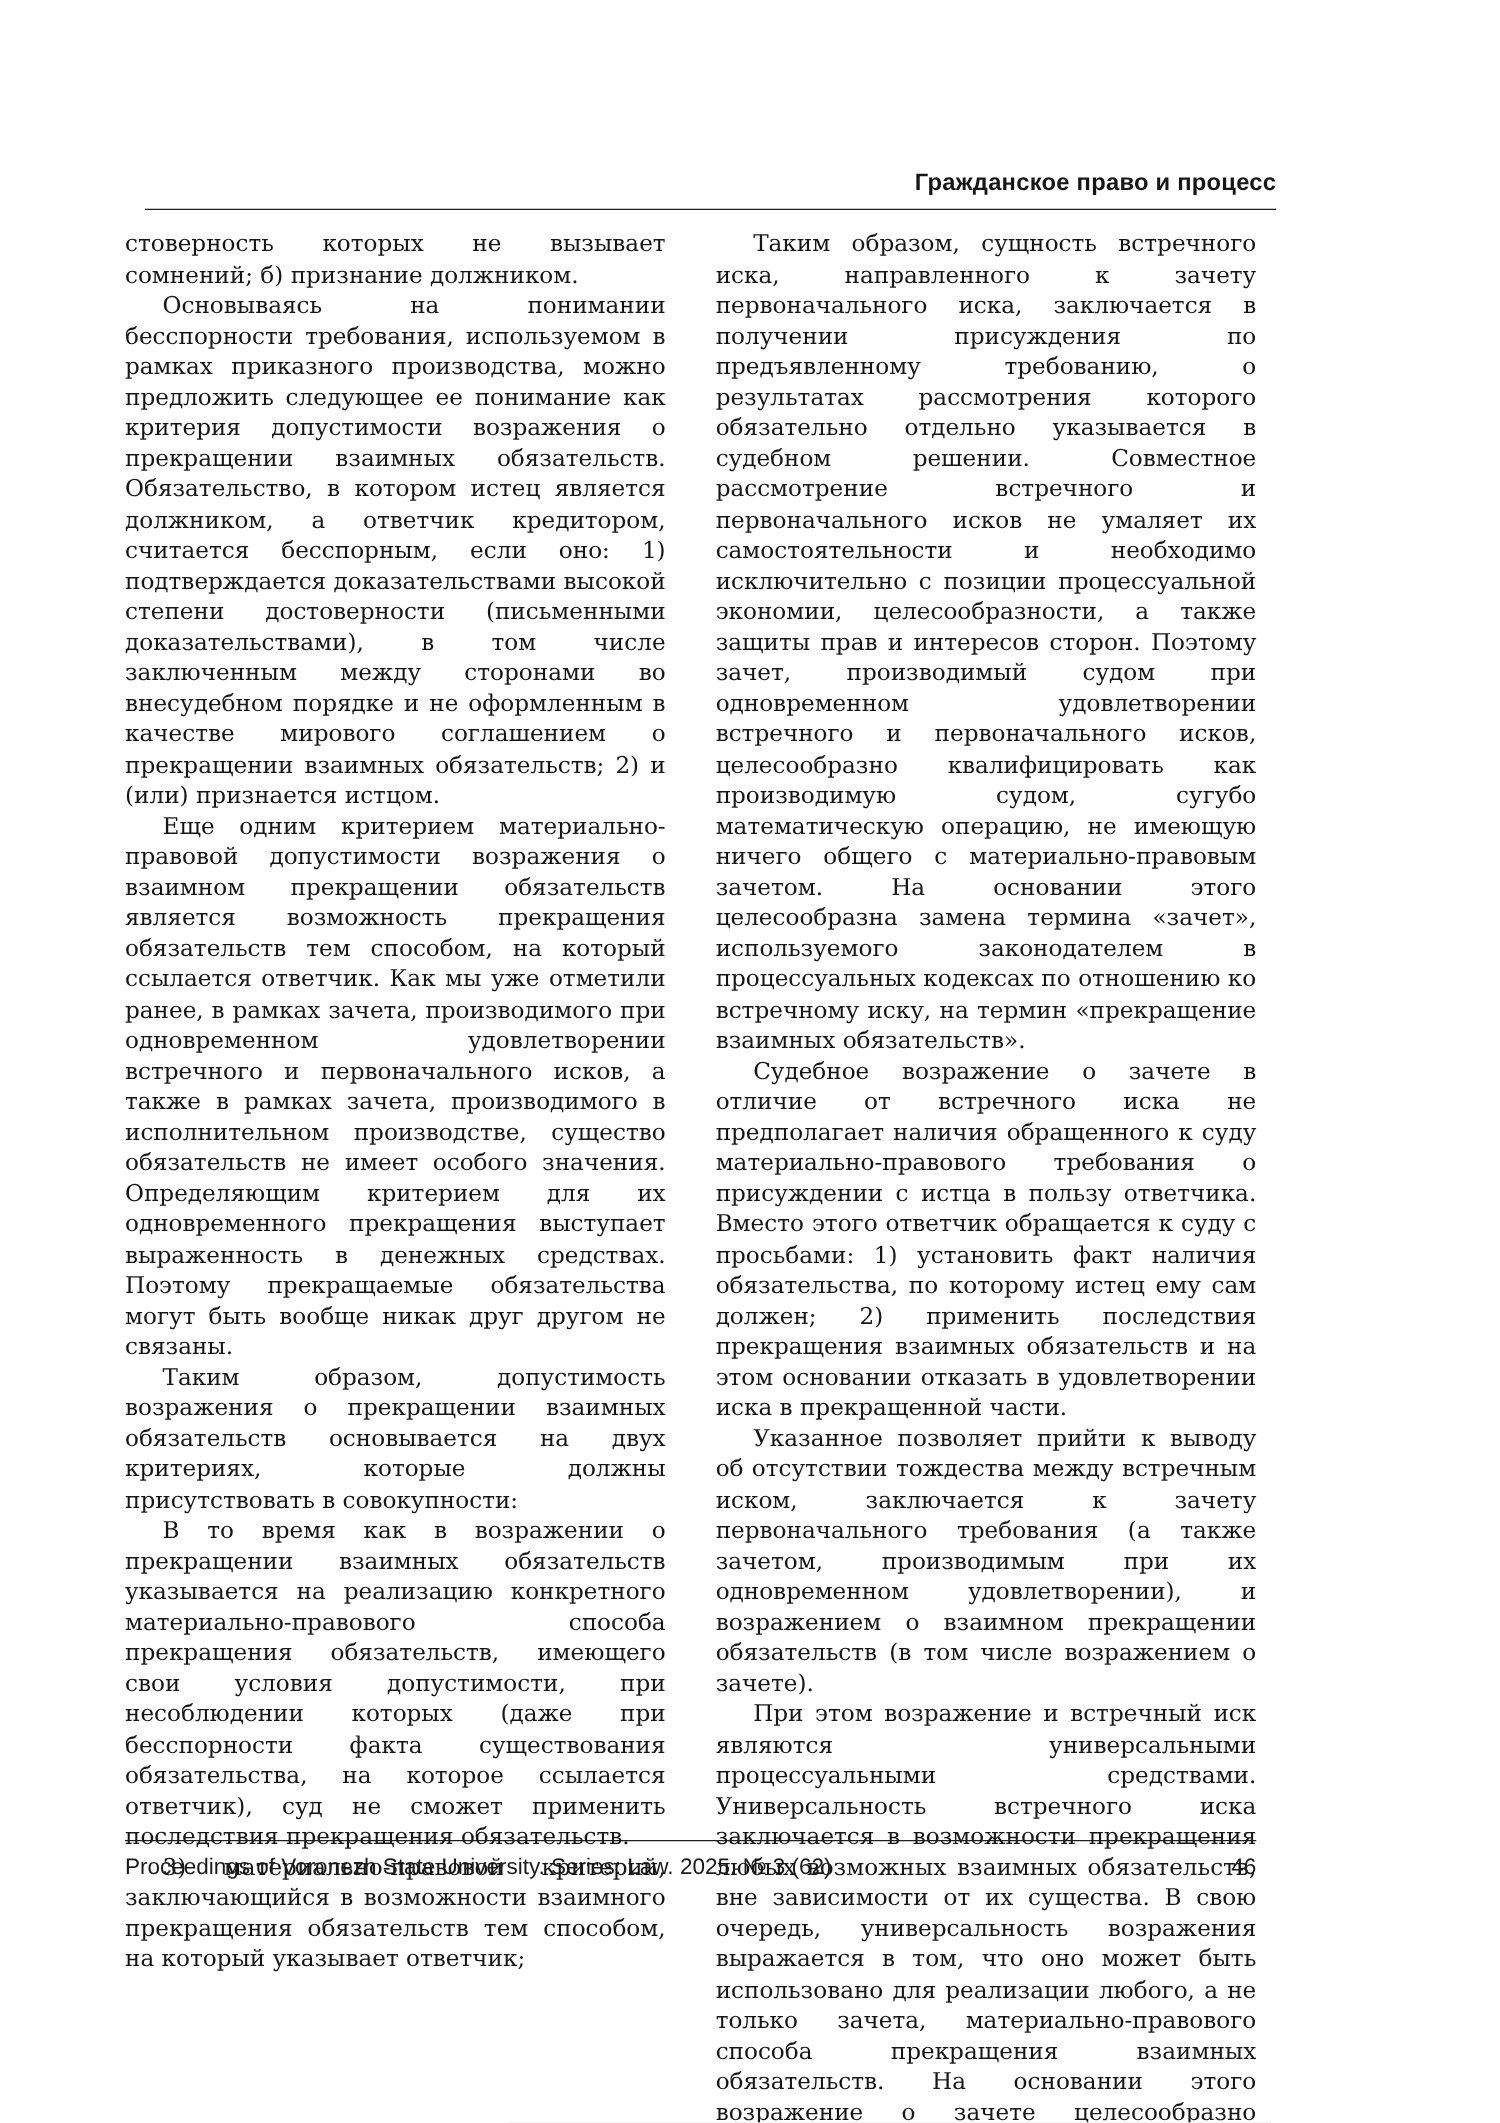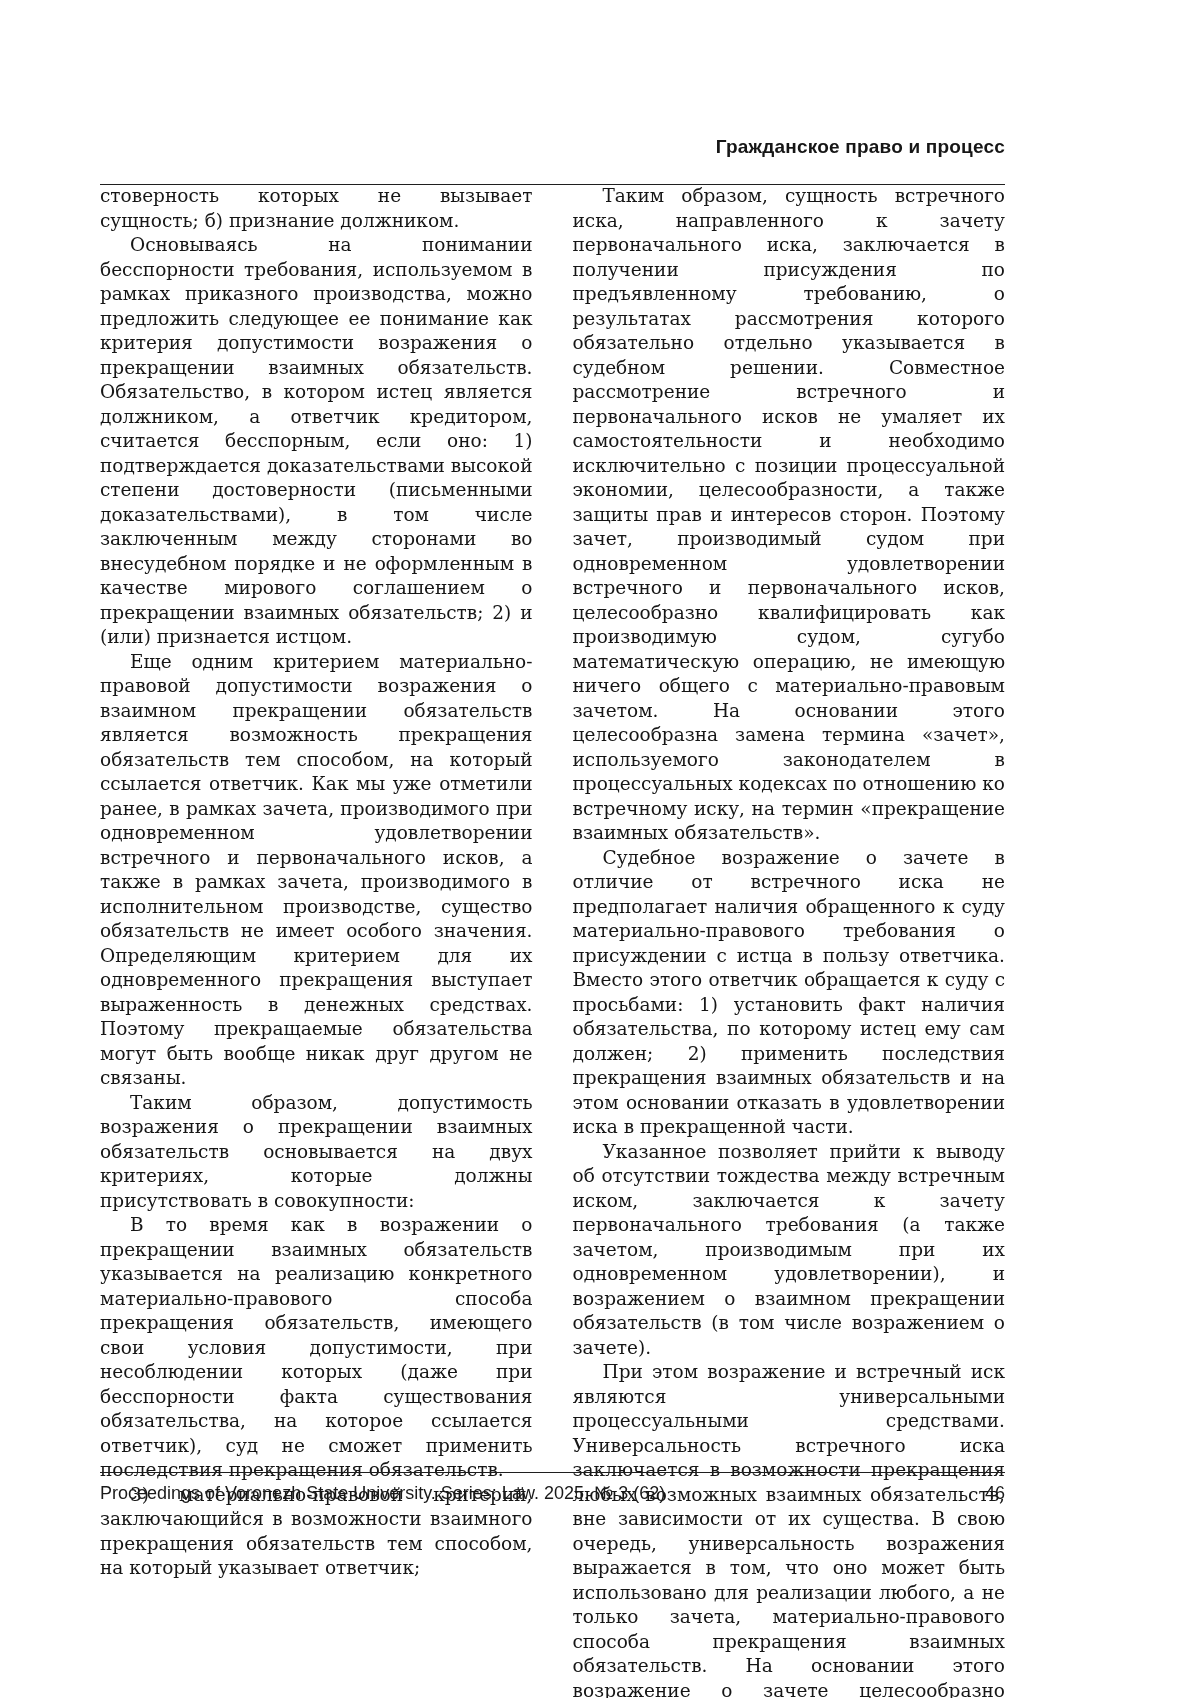--- a/index.html
+++ b/index.html
@@ -11,25 +11,25 @@
     position: relative;
     width: 1200px;
     height: 1698px;
     margin: 0 auto;
     background: #ffffff;
     color: #161616;
     overflow: hidden;
   }
   .running-header {
     position: absolute;
-    left: 100px;
+    left: 116px;
     top: 136px;
     width: 905px;
     border-bottom: 1.5px solid #1f1f1f;
-    padding-bottom: 26px;
+    padding-bottom: 9px;
     text-align: right;
     font-family: "Liberation Sans", sans-serif;
     font-weight: bold;
     font-size: 19px;
     letter-spacing: 0.2px;
   }
   .article-body {
     position: absolute;
     left: 100px;
     top: 184px;
@@ -76,21 +76,21 @@
 <body>
 
 <div class="page">
 
   <div class="running-header">
     <span>Гражданское право и процесс</span>
   </div>
 
   <div class="article-body">
     <div class="column">
-        <p class="para no-indent">стоверность которых не вызывает сущность; б) признание должником.</p>
+        <p class="para no-indent">стоверность которых не вызывает сомнений; б) признание должником.</p>
         <p class="para">Основываясь на понимании бесспорности требования, используемом в рамках приказного производства, можно предложить следующее ее понимание как критерия допустимости возражения о прекращении взаимных обязательств. Обязательство, в котором истец является должником, а ответчик кредитором, считается бесспорным, если оно: 1) подтверждается доказательствами высокой степени достоверности (письменными доказательствами), в том числе заключенным между сторонами во внесудебном порядке и не оформленным в качестве мирового соглашением о прекращении взаимных обязательств; 2) и (или) признается истцом.</p>
         <p class="para">Еще одним критерием материально-правовой допустимости возражения о взаимном прекращении обязательств является возможность прекращения обязательств тем способом, на который ссылается ответчик. Как мы уже отметили ранее, в рамках зачета, производимого при одновременном удовлетворении встречного и первоначального исков, а также в рамках зачета, производимого в исполнительном производстве, существо обязательств не имеет особого значения. Определяющим критерием для их одновременного прекращения выступает выраженность в денежных средствах. Поэтому прекращаемые обязательства могут быть вообще никак друг другом не связаны.</p>
         <p class="para">Таким образом, допустимость возражения о прекращении взаимных обязательств основывается на двух критериях, которые должны присутствовать в совокупности:</p>
         <p class="para">В то время как в возражении о прекращении взаимных обязательств указывается на реализацию конкретного материально-правового способа прекращения обязательств, имеющего свои условия допустимости, при несоблюдении которых (даже при бесспорности факта существования обязательства, на которое ссылается ответчик), суд не сможет применить последствия прекращения обязательств.</p>
         <p class="para">3) материально-правовой критерий, заключающийся в возможности взаимного прекращения обязательств тем способом, на который указывает ответчик;</p>
       </div>
     <div class="column">
         <p class="para">Таким образом, сущность встречного иска, направленного к зачету первоначального иска, заключается в получении присуждения по предъявленному требованию, о результатах рассмотрения которого обязательно отдельно указывается в судебном решении. Совместное рассмотрение встречного и первоначального исков не умаляет их самостоятельности и необходимо исключительно с позиции процессуальной экономии, целесообразности, а также защиты прав и интересов сторон. Поэтому зачет, производимый судом при одновременном удовлетворении встречного и первоначального исков, целесообразно квалифицировать как производимую судом, сугубо математическую операцию, не имеющую ничего общего с материально-правовым зачетом. На основании этого целесообразна замена термина «зачет», используемого законодателем в процессуальных кодексах по отношению ко встречному иску, на термин «прекращение взаимных обязательств».</p>
         <p class="para">Судебное возражение о зачете в отличие от встречного иска не предполагает наличия обращенного к суду материально-правового требования о присуждении с истца в пользу ответчика. Вместо этого ответчик обращается к суду с просьбами: 1) установить факт наличия обязательства, по которому истец ему сам должен; 2) применить последствия прекращения взаимных обязательств и на этом основании отказать в удовлетворении иска в прекращенной части.</p>
         <p class="para">Указанное позволяет прийти к выводу об отсутствии тождества между встречным иском, заключается к зачету первоначального требования (а также зачетом, производимым при их одновременном удовлетворении), и возражением о взаимном прекращении обязательств (в том числе возражением о зачете).</p>

